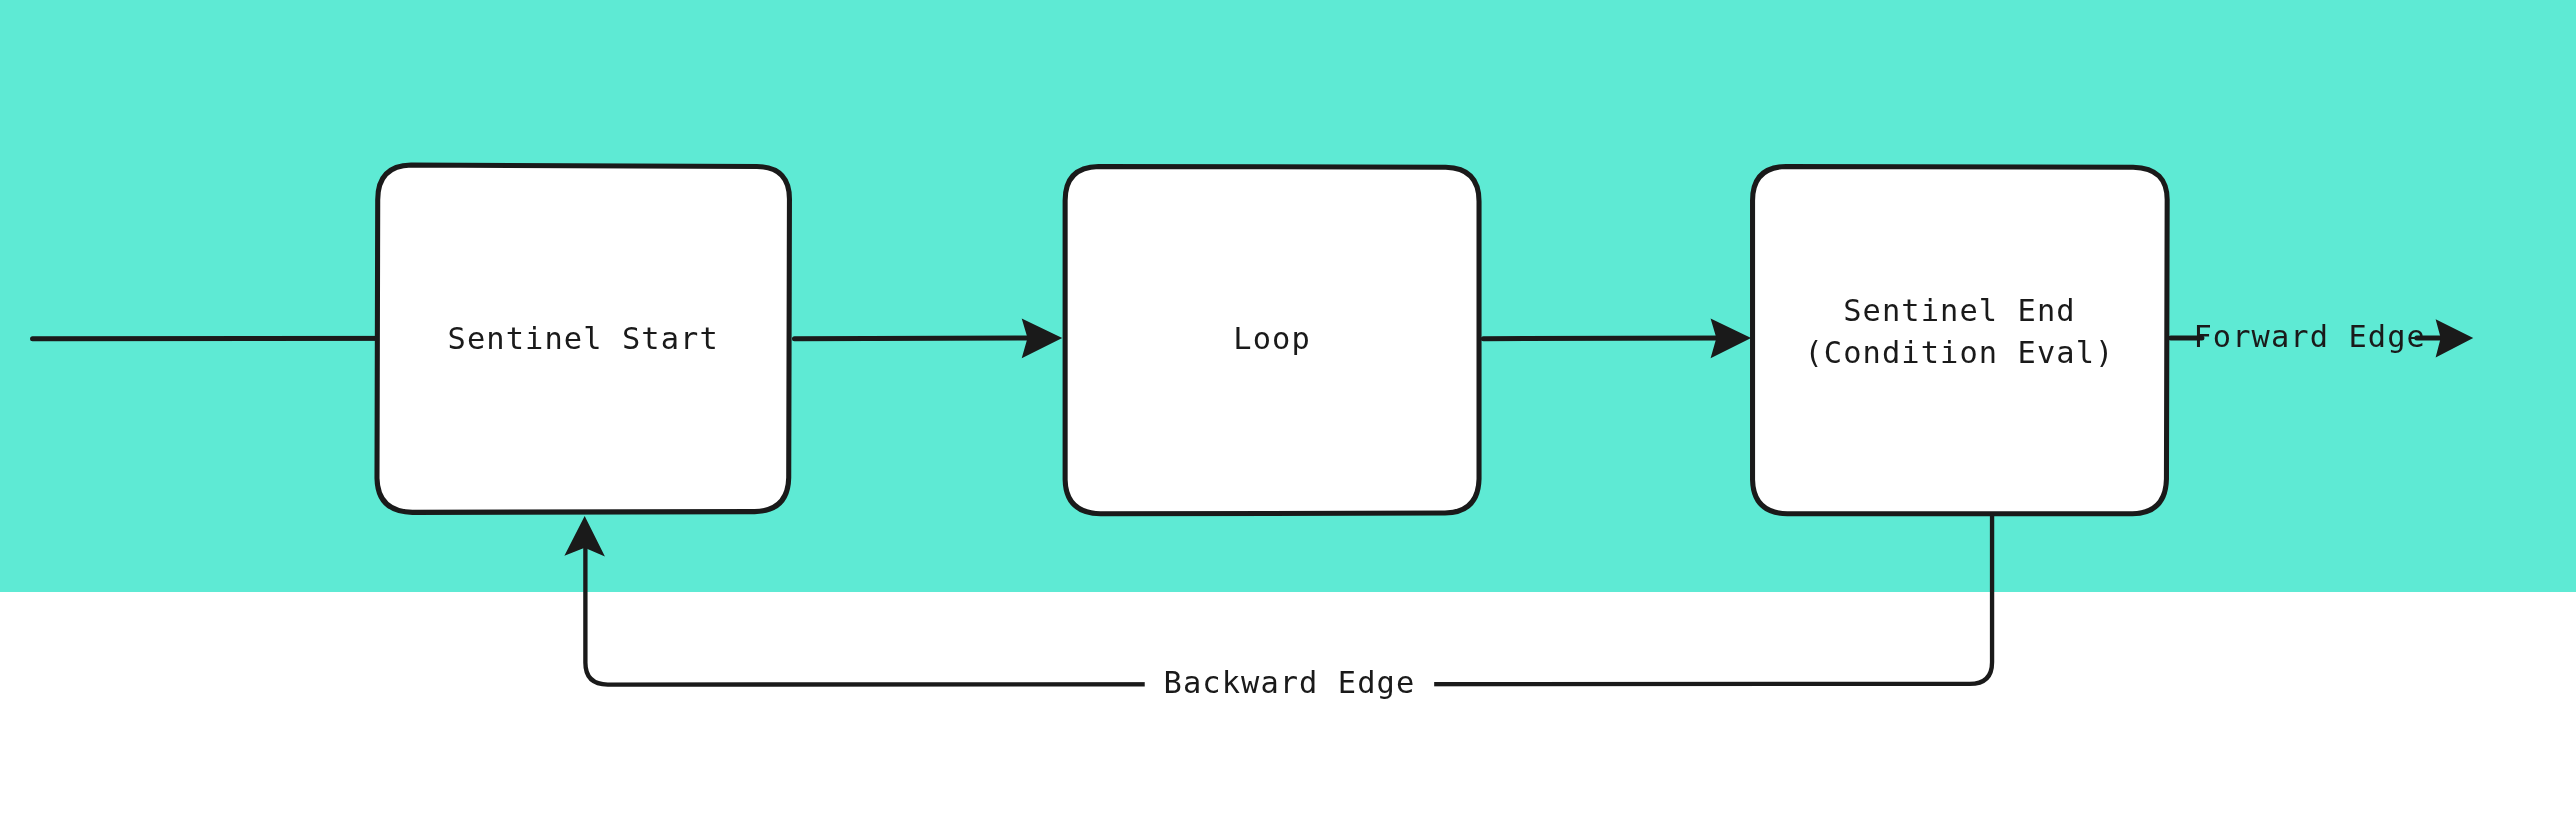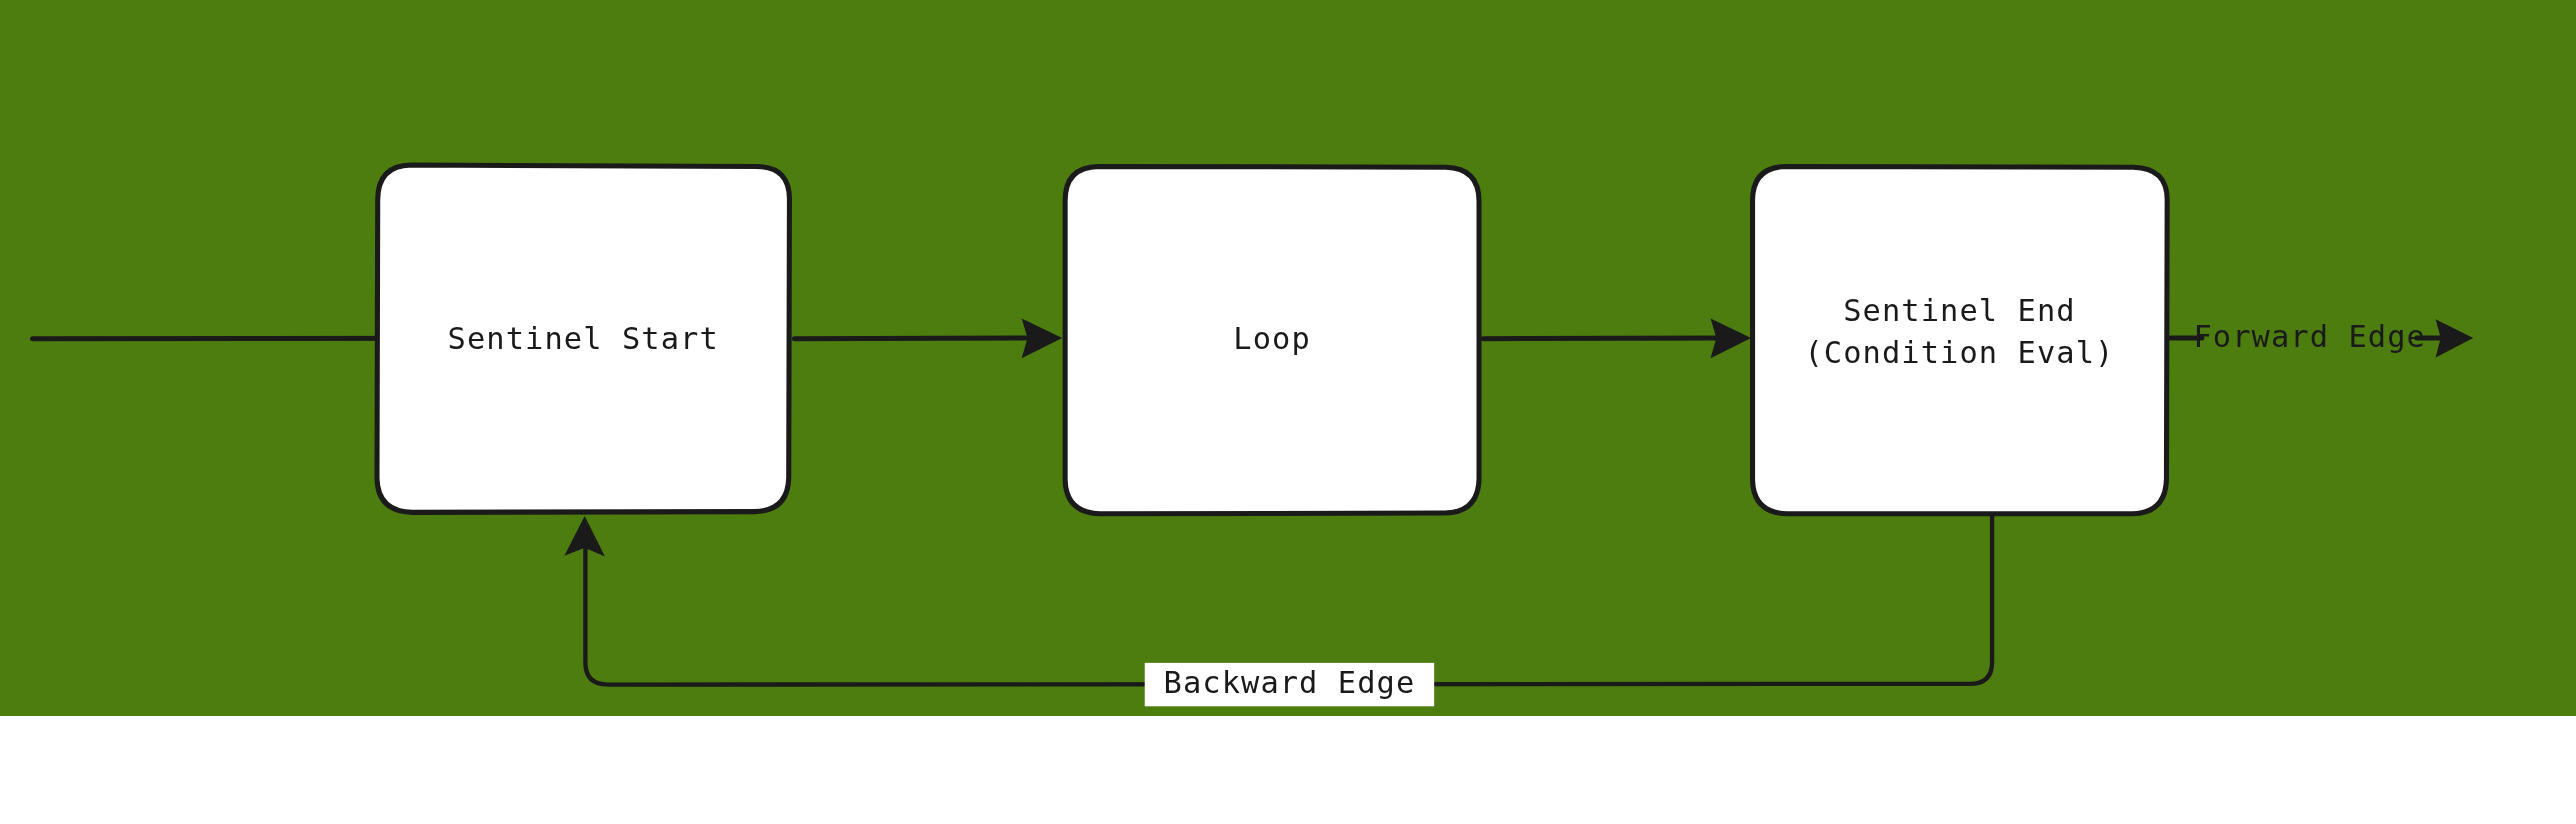--- a/index.html
+++ b/index.html
@@ -10,22 +10,22 @@
   }
   body {
     width: 2576px;
     height: 825px;
     overflow: hidden;
     font-family: "DejaVu Sans Mono", monospace;
   }
   #diagram-root {
     position: relative;
     width: 2576px;
-    height: 716px;
-    background: #4d7c0f;
+    height: 592px;
+    background: #5eead4;
   }
   svg#diagram-canvas {
     position: absolute;
     top: 0;
     left: 0;
     width: 2576px;
     height: 825px;
     display: block;
   }
   .node-box {

